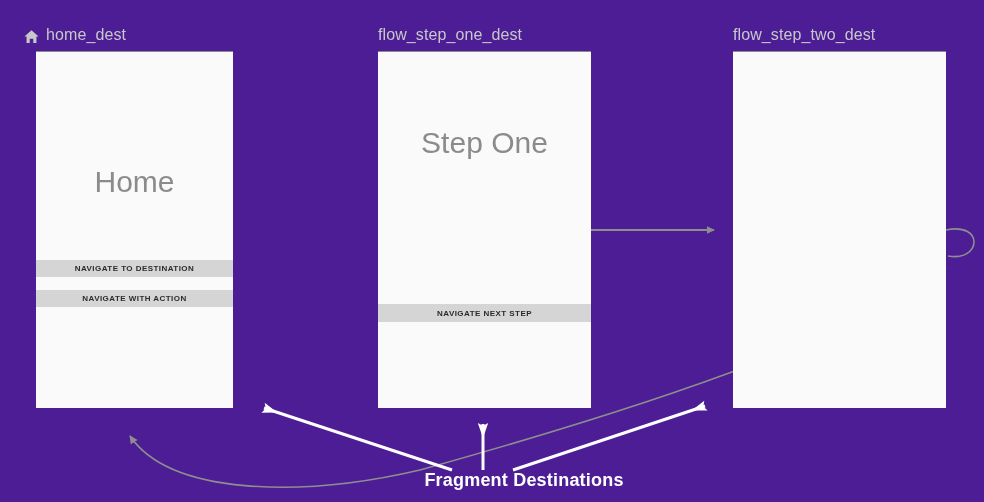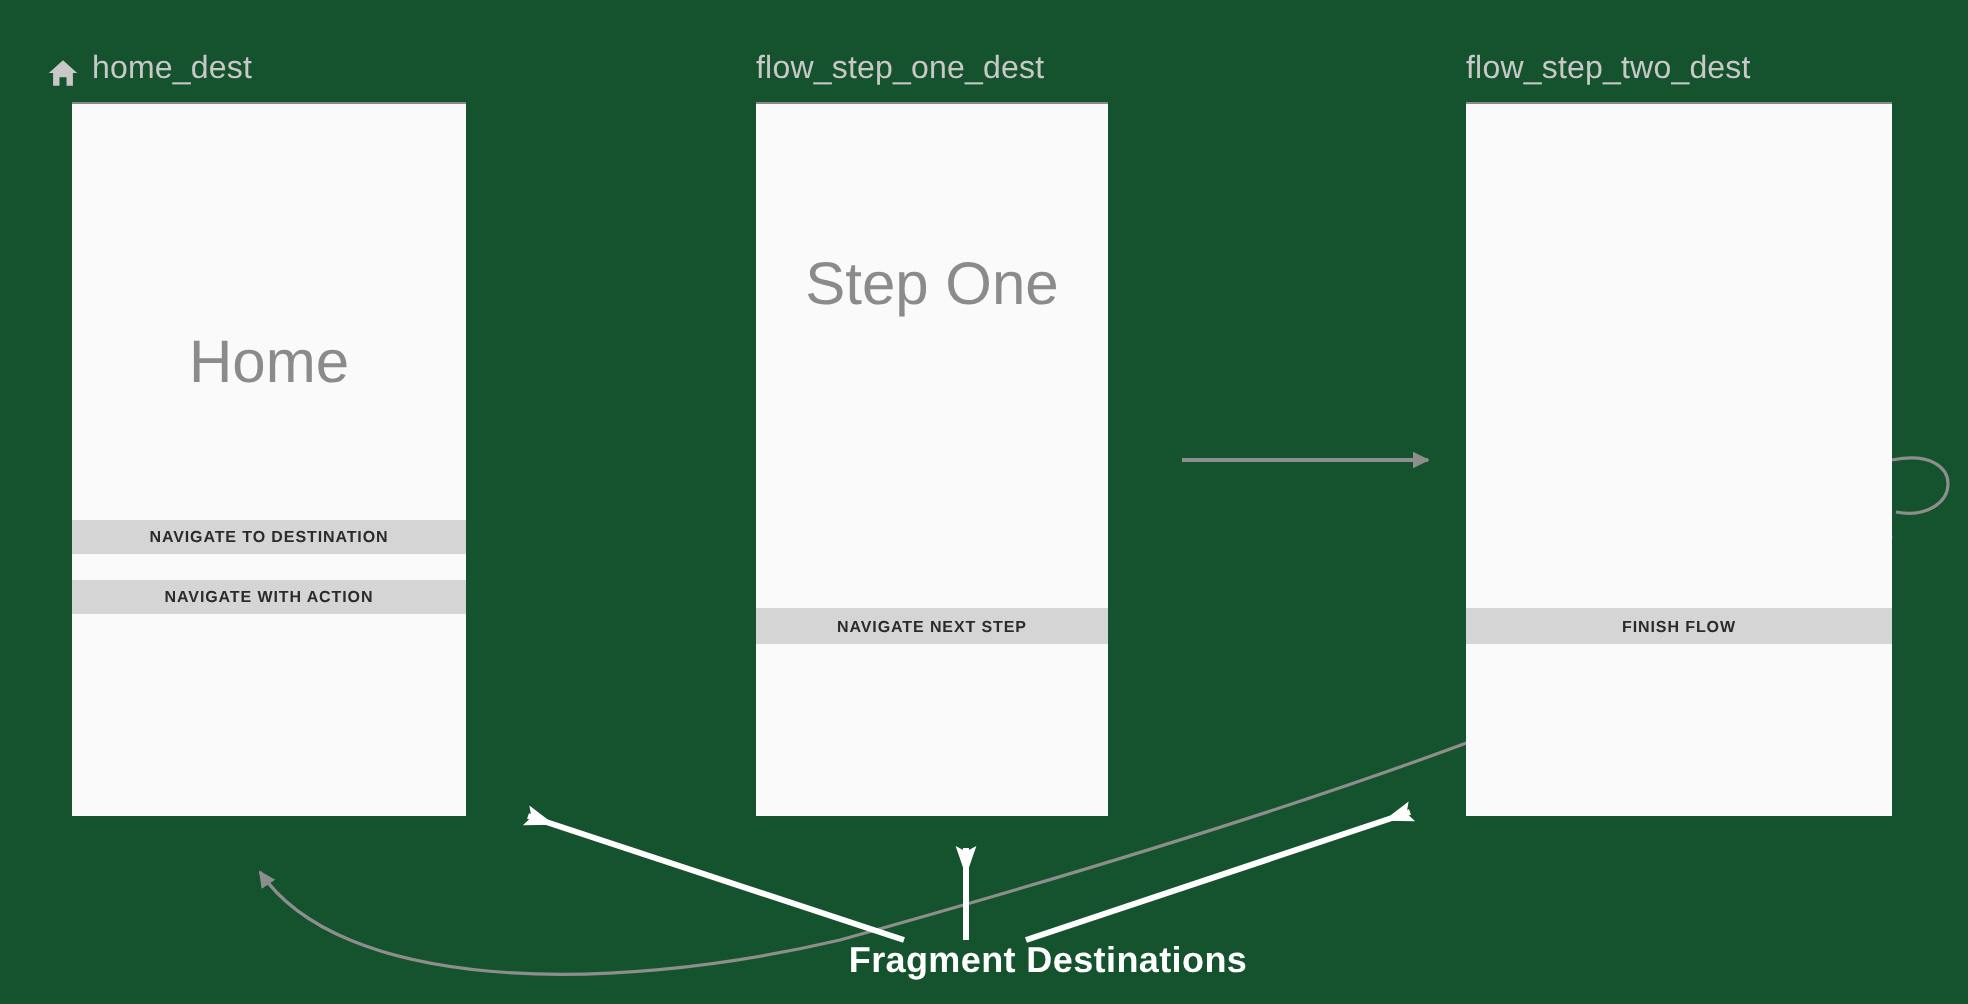--- a/index.html
+++ b/index.html
@@ -12,21 +12,21 @@
     height: 502px;
     position: relative;
     overflow: hidden;
     font-family: "Liberation Sans", sans-serif;
   }
   #canvas {
     position: absolute;
     left: 0; top: 0;
     width: 984px;
     height: 502px;
-    background: #14532d;
+    background: #4c1d95;
   }
   
   .node {
     position: absolute;
   }
   .node-label {
     position: absolute;
     top: 0;
     left: 0;
     height: 26px;
@@ -74,21 +74,21 @@
     display: flex;
     align-items: center;
     justify-content: center;
     box-sizing: border-box;
   }
 
   
   #node-home      { left: 23px;  top: 22px; }
   #node-home .phone      { left: 13px;  top: 29px; width: 197px; height: 357px; }
   #node-step-one  { left: 378px; top: 22px; }
-  #node-step-one .phone  { left: 0;  top: 29px; width: 176px; height: 357px; }
+  #node-step-one .phone  { left: 0;  top: 29px; width: 213px; height: 357px; }
   #node-step-two  { left: 733px; top: 22px; }
   #node-step-two .phone  { left: 0;  top: 29px; width: 213px; height: 357px; }
 
   #home-title     { top: 113px; font-size: 30px; }
   #step-one-title { top: 74px;  font-size: 30px; }
   #step-two-title { top: 74px;  font-size: 30px; }
 
   #btn-nav-dest   { top: 208px; height: 17px; }
   #btn-nav-action { top: 238px; height: 17px; }
   #btn-next-step  { top: 252px; height: 18px; }
@@ -166,21 +166,20 @@
       <div class="phone-title" id="step-one-title">Step One</div>
       <div class="phone-btn" id="btn-next-step">NAVIGATE NEXT STEP</div>
     </div>
   </div>
 
   <div class="node" id="node-step-two">
     <div class="node-label">
       <span>flow_step_two_dest</span>
     </div>
     <div class="phone">
-      <div class="phone-btn" id="btn-finish">FINISH FLOW</div>
     </div>
   </div>
 
   <svg class="layer" viewBox="0 0 984 502">
     <defs>
       <marker id="white-arrow" markerWidth="16" markerHeight="12" refX="14" refY="6" orient="auto" markerUnits="userSpaceOnUse">
         <path d="M0,6 L15,0.8 L12.2,6 L15,11.2 Z" fill="#ffffff"></path>
       </marker>
     </defs>
     <line x1="452" y1="470" x2="264" y2="408" stroke="#ffffff" stroke-width="3" marker-end="url(#white-arrow)"></line>

